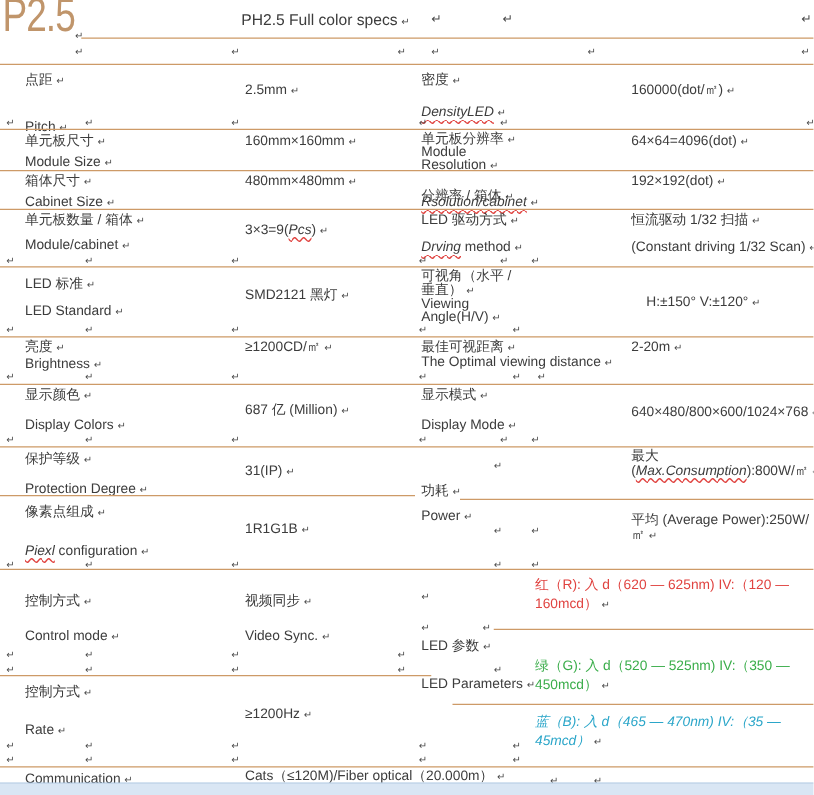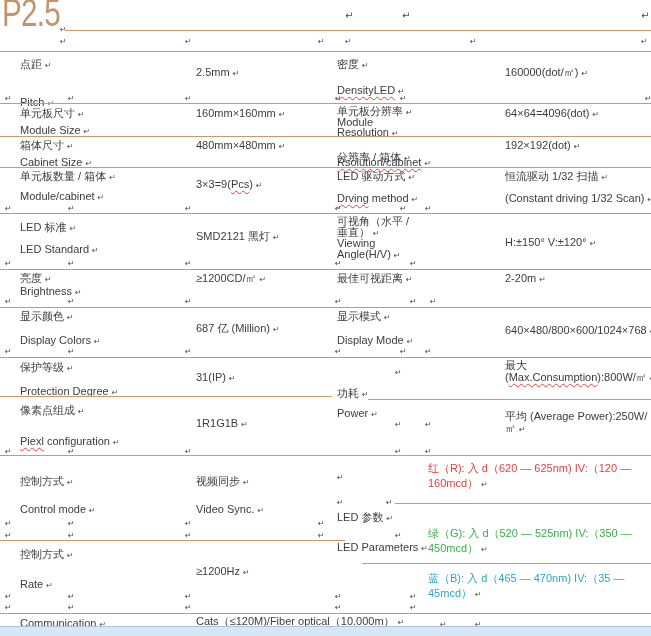--- a/index.html
+++ b/index.html
@@ -5,37 +5,38 @@
   html,body{margin:0;padding:0;background:#fff;}
   .page{position:relative;width:651px;height:636px;background:#fff;overflow:hidden;
         font-family:"Liberation Sans","DejaVu Sans",sans-serif;color:var(--text,#3c3c3c);}
   .t{position:absolute;font-size:11px;white-space:nowrap;line-height:12px;}
   .tw{position:absolute;font-size:11px;white-space:normal;line-height:15px;}
   .title{font-size:12.5px;}
   .big{position:absolute;font-size:38px;font-weight:500;letter-spacing:-1px;color:var(--title,#c0956b);
        transform:scaleX(.78);transform-origin:left top;line-height:38px;}
   .hline{position:absolute;height:1px;background:var(--line,#cd9a67);}
   .sq{text-decoration:underline;text-decoration-style:wavy;text-decoration-color:var(--red,#e03a2f);
-      text-decoration-thickness:1px;text-underline-offset:2px;}
+      text-decoration-thickness:1px;text-underline-offset:2px;font-style:italic;}
   .red{color:var(--red,#e04340);}
   .green{color:var(--green,#3aad4a);}
-  .blue{color:var(--blue,#2ba6c9);}
+  .blue{color:var(--blue,#2ba6c9);font-style:italic;}
   .mki{font-size:8px;color:#4a4a4a;margin-left:3px;}
   .mkrow{position:absolute;left:0;width:651px;height:10px;}
   .mk{position:absolute;top:0;font-size:8px;color:#4a4a4a;}
   .arrow{font-size:10px;color:#4a4a4a;}
   .band{position:absolute;left:0;width:651px;}
 </style>
 </head>
 <body>
 
 <div class="page">
 
   <div class="big" style="left:2px;top:-6px">P2.5</div>
   <div class="t" style="left:57px;top:22px"><span class="mki">↵</span></div>
+  <div class="t title" style="left:193px;top:10px"><span>PH2.5 Full color specs</span><span class="mki">↵</span></div>
   <div class="t arrow" style="left:345px;top:10px">↵</div>
   <div class="t arrow" style="left:402px;top:10px">↵</div>
   <div class="t arrow" style="left:641px;top:10px">↵</div>
   <div class="mkrow" style="top:37px">
       <span class="mk" style="left: 60px;">↵</span>
       <span class="mk" style="left: 185px;">↵</span>
       <span class="mk" style="left: 318px;">↵</span>
       <span class="mk" style="left: 345px;">↵</span>
       <span class="mk" style="left: 470px;">↵</span>
       <span class="mk" style="left: 641px;">↵</span>
@@ -94,35 +95,36 @@
     </div>
   <div class="hline" style="left:0;top:213px;width:651px"></div>
 
   <div class="t" style="left:20px;top:221px"><span>LED 标准</span><span class="mki">↵</span></div>
   <div class="t" style="left:196px;top:230px"><span>SMD2121 黑灯</span><span class="mki">↵</span></div>
   <div class="t" style="left:20px;top:243px"><span>LED Standard</span><span class="mki">↵</span></div>
   <div class="t" style="left:337px;top:215px"><span>可视角（水平 /</span></div>
   <div class="t" style="left:337px;top:226px"><span>垂直）</span><span class="mki">↵</span></div>
   <div class="t" style="left:337px;top:237px"><span>Viewing</span></div>
   <div class="t" style="left:337px;top:248px"><span>Angle(H/V)</span><span class="mki">↵</span></div>
-  <div class="t" style="left:505px;top:236px"><span>H:±150° V:±120°</span><span class="mki">↵</span></div>
+  <div class="t" style="left:517px;top:236px"><span>H:±150° V:±120°</span><span class="mki">↵</span></div>
   <div class="mkrow" style="top:259px">
       <span class="mk" style="left: 5px;">↵</span>
       <span class="mk" style="left: 68px;">↵</span>
       <span class="mk" style="left: 185px;">↵</span>
       <span class="mk" style="left: 335px;">↵</span>
       <span class="mk" style="left: 410px;">↵</span>
     </div>
   <div class="hline" style="left:0;top:269px;width:651px"></div>
 
   <div class="t" style="left:20px;top:272px"><span>亮度</span><span class="mki">↵</span></div>
   <div class="t" style="left:196px;top:272px"><span>≥1200CD/㎡</span><span class="mki">↵</span></div>
   <div class="t" style="left:20px;top:285px"><span>Brightness</span><span class="mki">↵</span></div>
   <div class="t" style="left:337px;top:272px"><span>最佳可视距离</span><span class="mki">↵</span></div>
   <div class="t" style="left:505px;top:272px"><span>2-20m</span><span class="mki">↵</span></div>
+  <div class="t" style="left:337px;top:284px"><span>The Optimal viewing distance</span><span class="mki">↵</span></div>
   <div class="mkrow" style="top:297px">
       <span class="mk" style="left: 5px;">↵</span>
       <span class="mk" style="left: 68px;">↵</span>
       <span class="mk" style="left: 185px;">↵</span>
       <span class="mk" style="left: 335px;">↵</span>
       <span class="mk" style="left: 410px;">↵</span>
       <span class="mk" style="left: 430px;">↵</span>
     </div>
   <div class="hline" style="left:0;top:307px;width:651px"></div>
 
@@ -220,21 +222,21 @@
   <div class="mkrow" style="top:603px">
       <span class="mk" style="left: 5px;">↵</span>
       <span class="mk" style="left: 68px;">↵</span>
       <span class="mk" style="left: 185px;">↵</span>
       <span class="mk" style="left: 335px;">↵</span>
       <span class="mk" style="left: 410px;">↵</span>
     </div>
   <div class="hline" style="left:0;top:613px;width:651px"></div>
 
   <div class="t" style="left:20px;top:617px"><span>Communication</span><span class="mki">↵</span></div>
-  <div class="t" style="left:196px;top:615px"><span>Cats（≤120M)/Fiber optical（10.000m）</span><span class="mki">↵</span></div>
+  <div class="t" style="left:196px;top:615px"><span>Cats（≤120M)/Fiber optical（20.000m）</span><span class="mki">↵</span></div>
   <div class="mkrow" style="top:620px">
       <span class="mk" style="left: 440px;">↵</span>
       <span class="mk" style="left: 475px;">↵</span>
     </div>
 
   <div class="band" style="top:626px;height:1px;background:var(--band_edge,#aac5e2)"></div>
   <div class="band" style="top:627px;height:9px;background:var(--band,#d9e6f4)"></div>
 
 </div>
 

